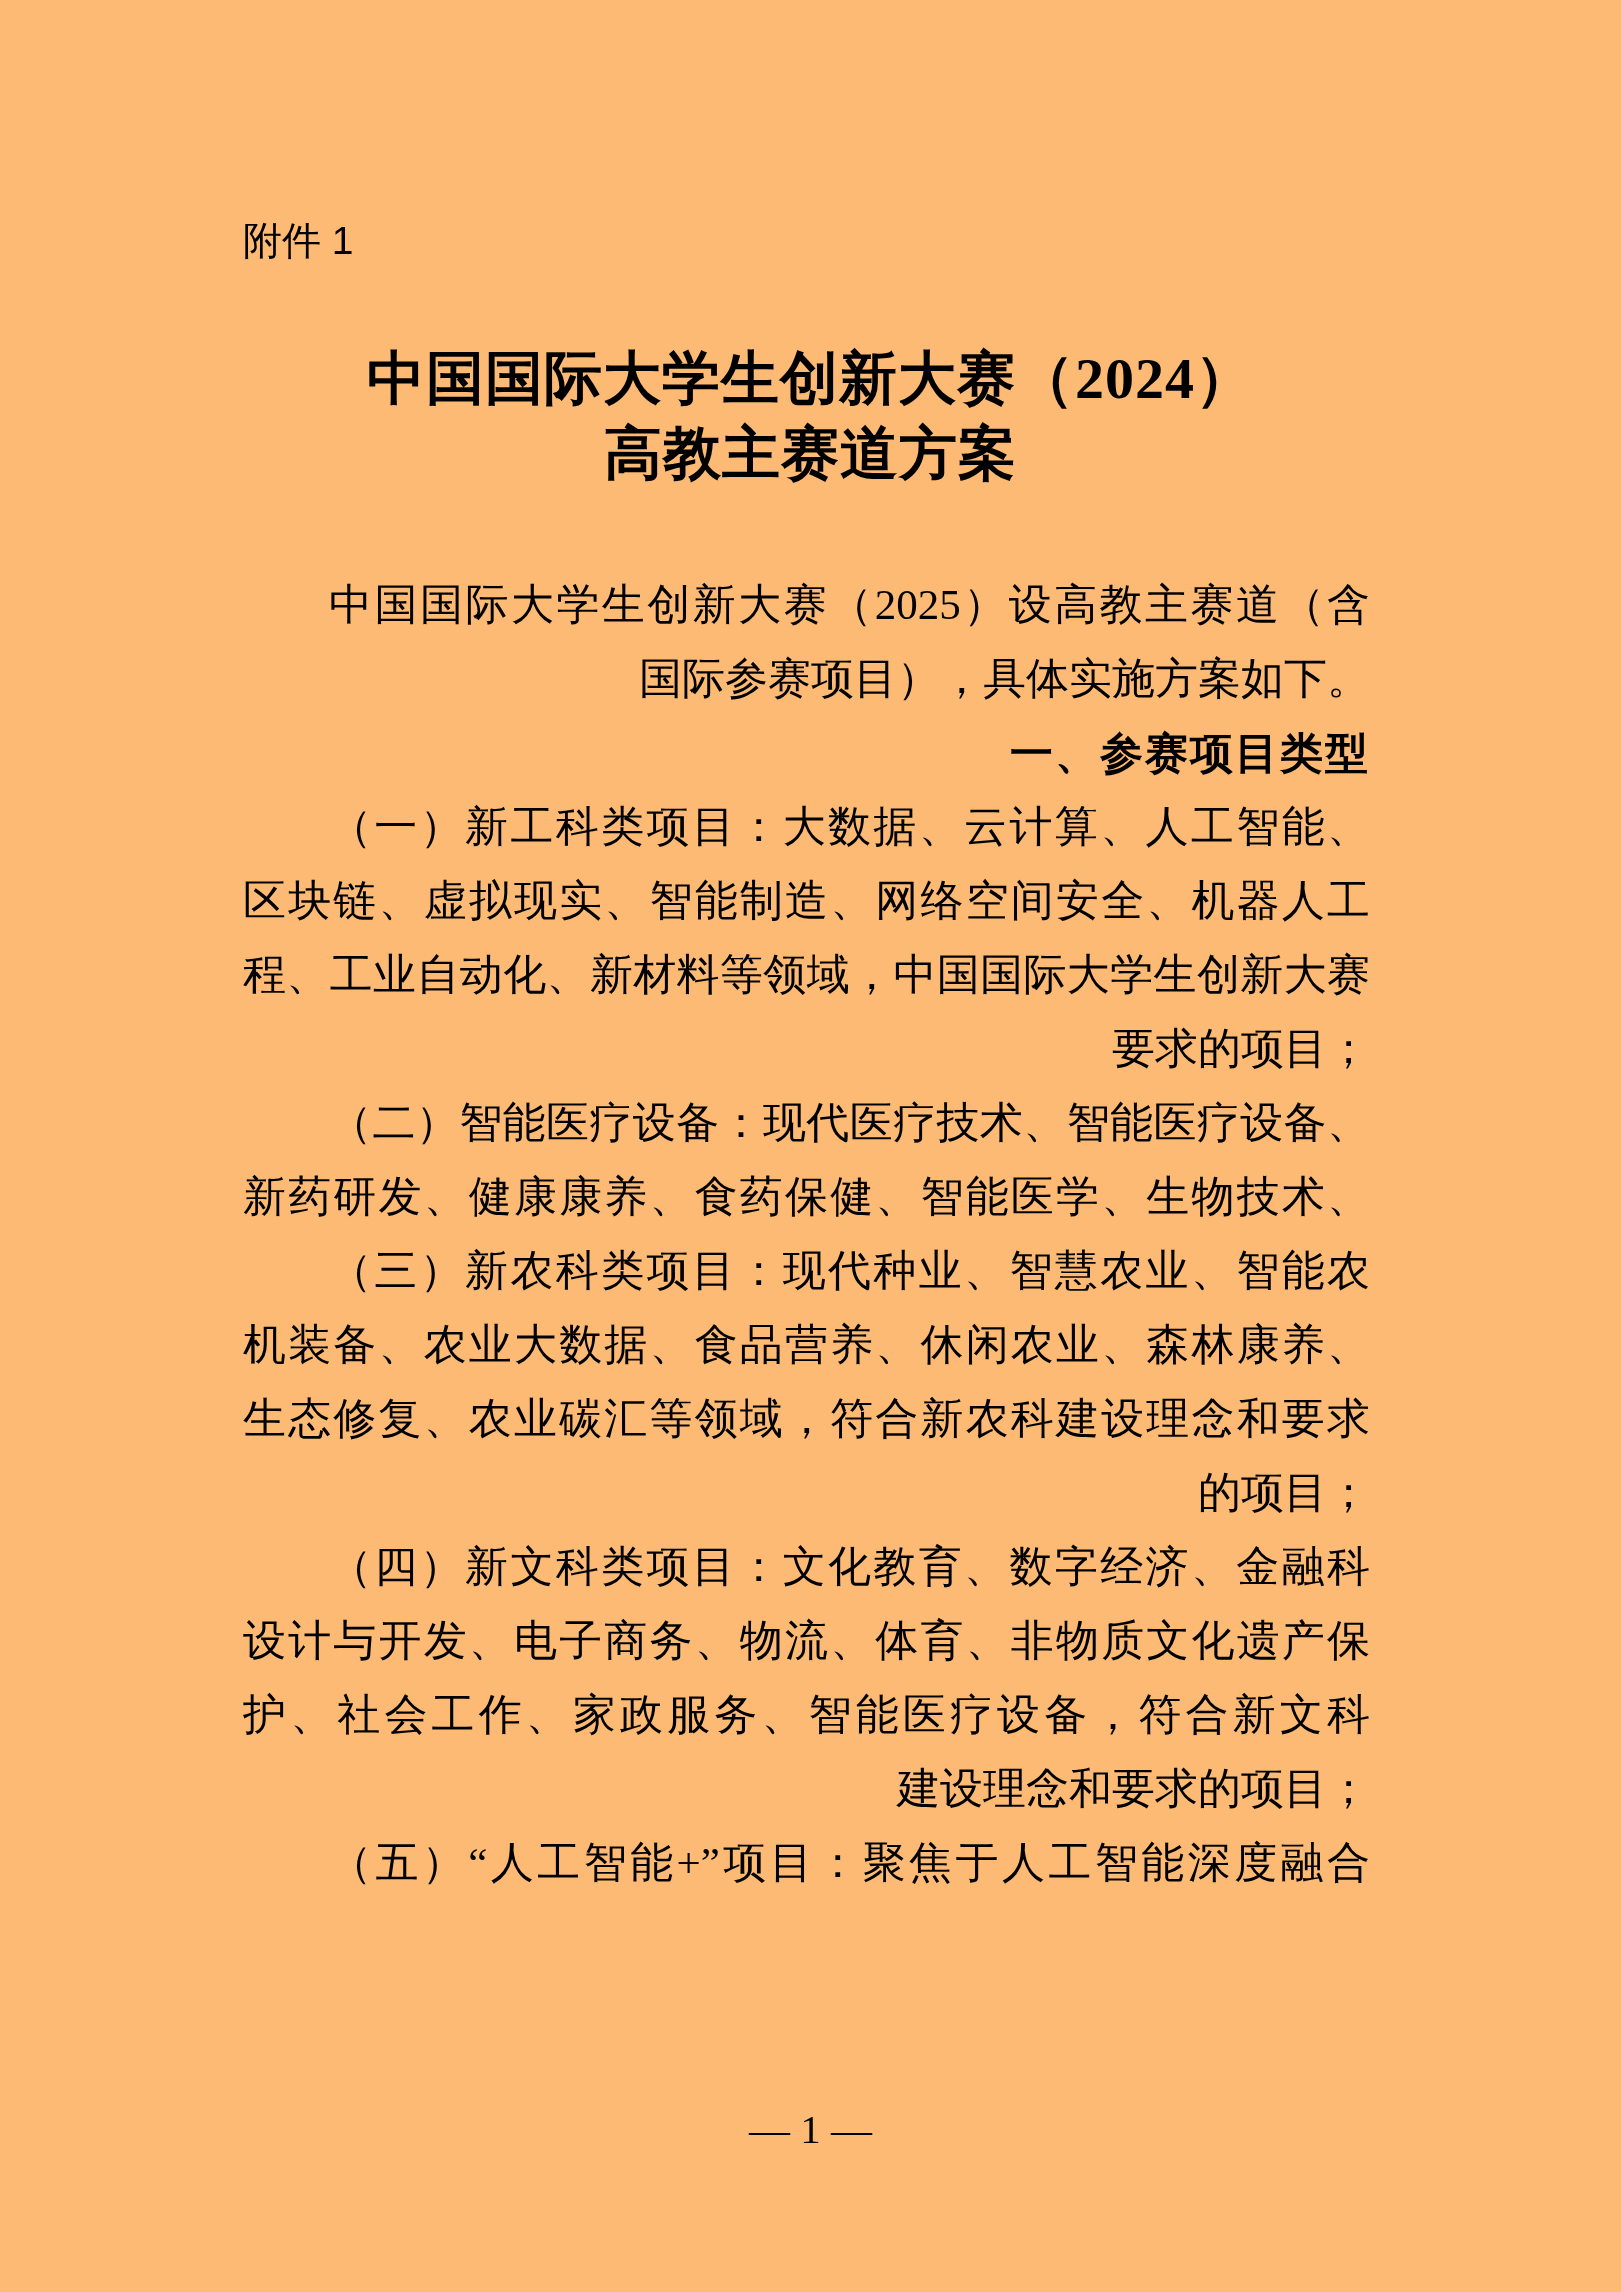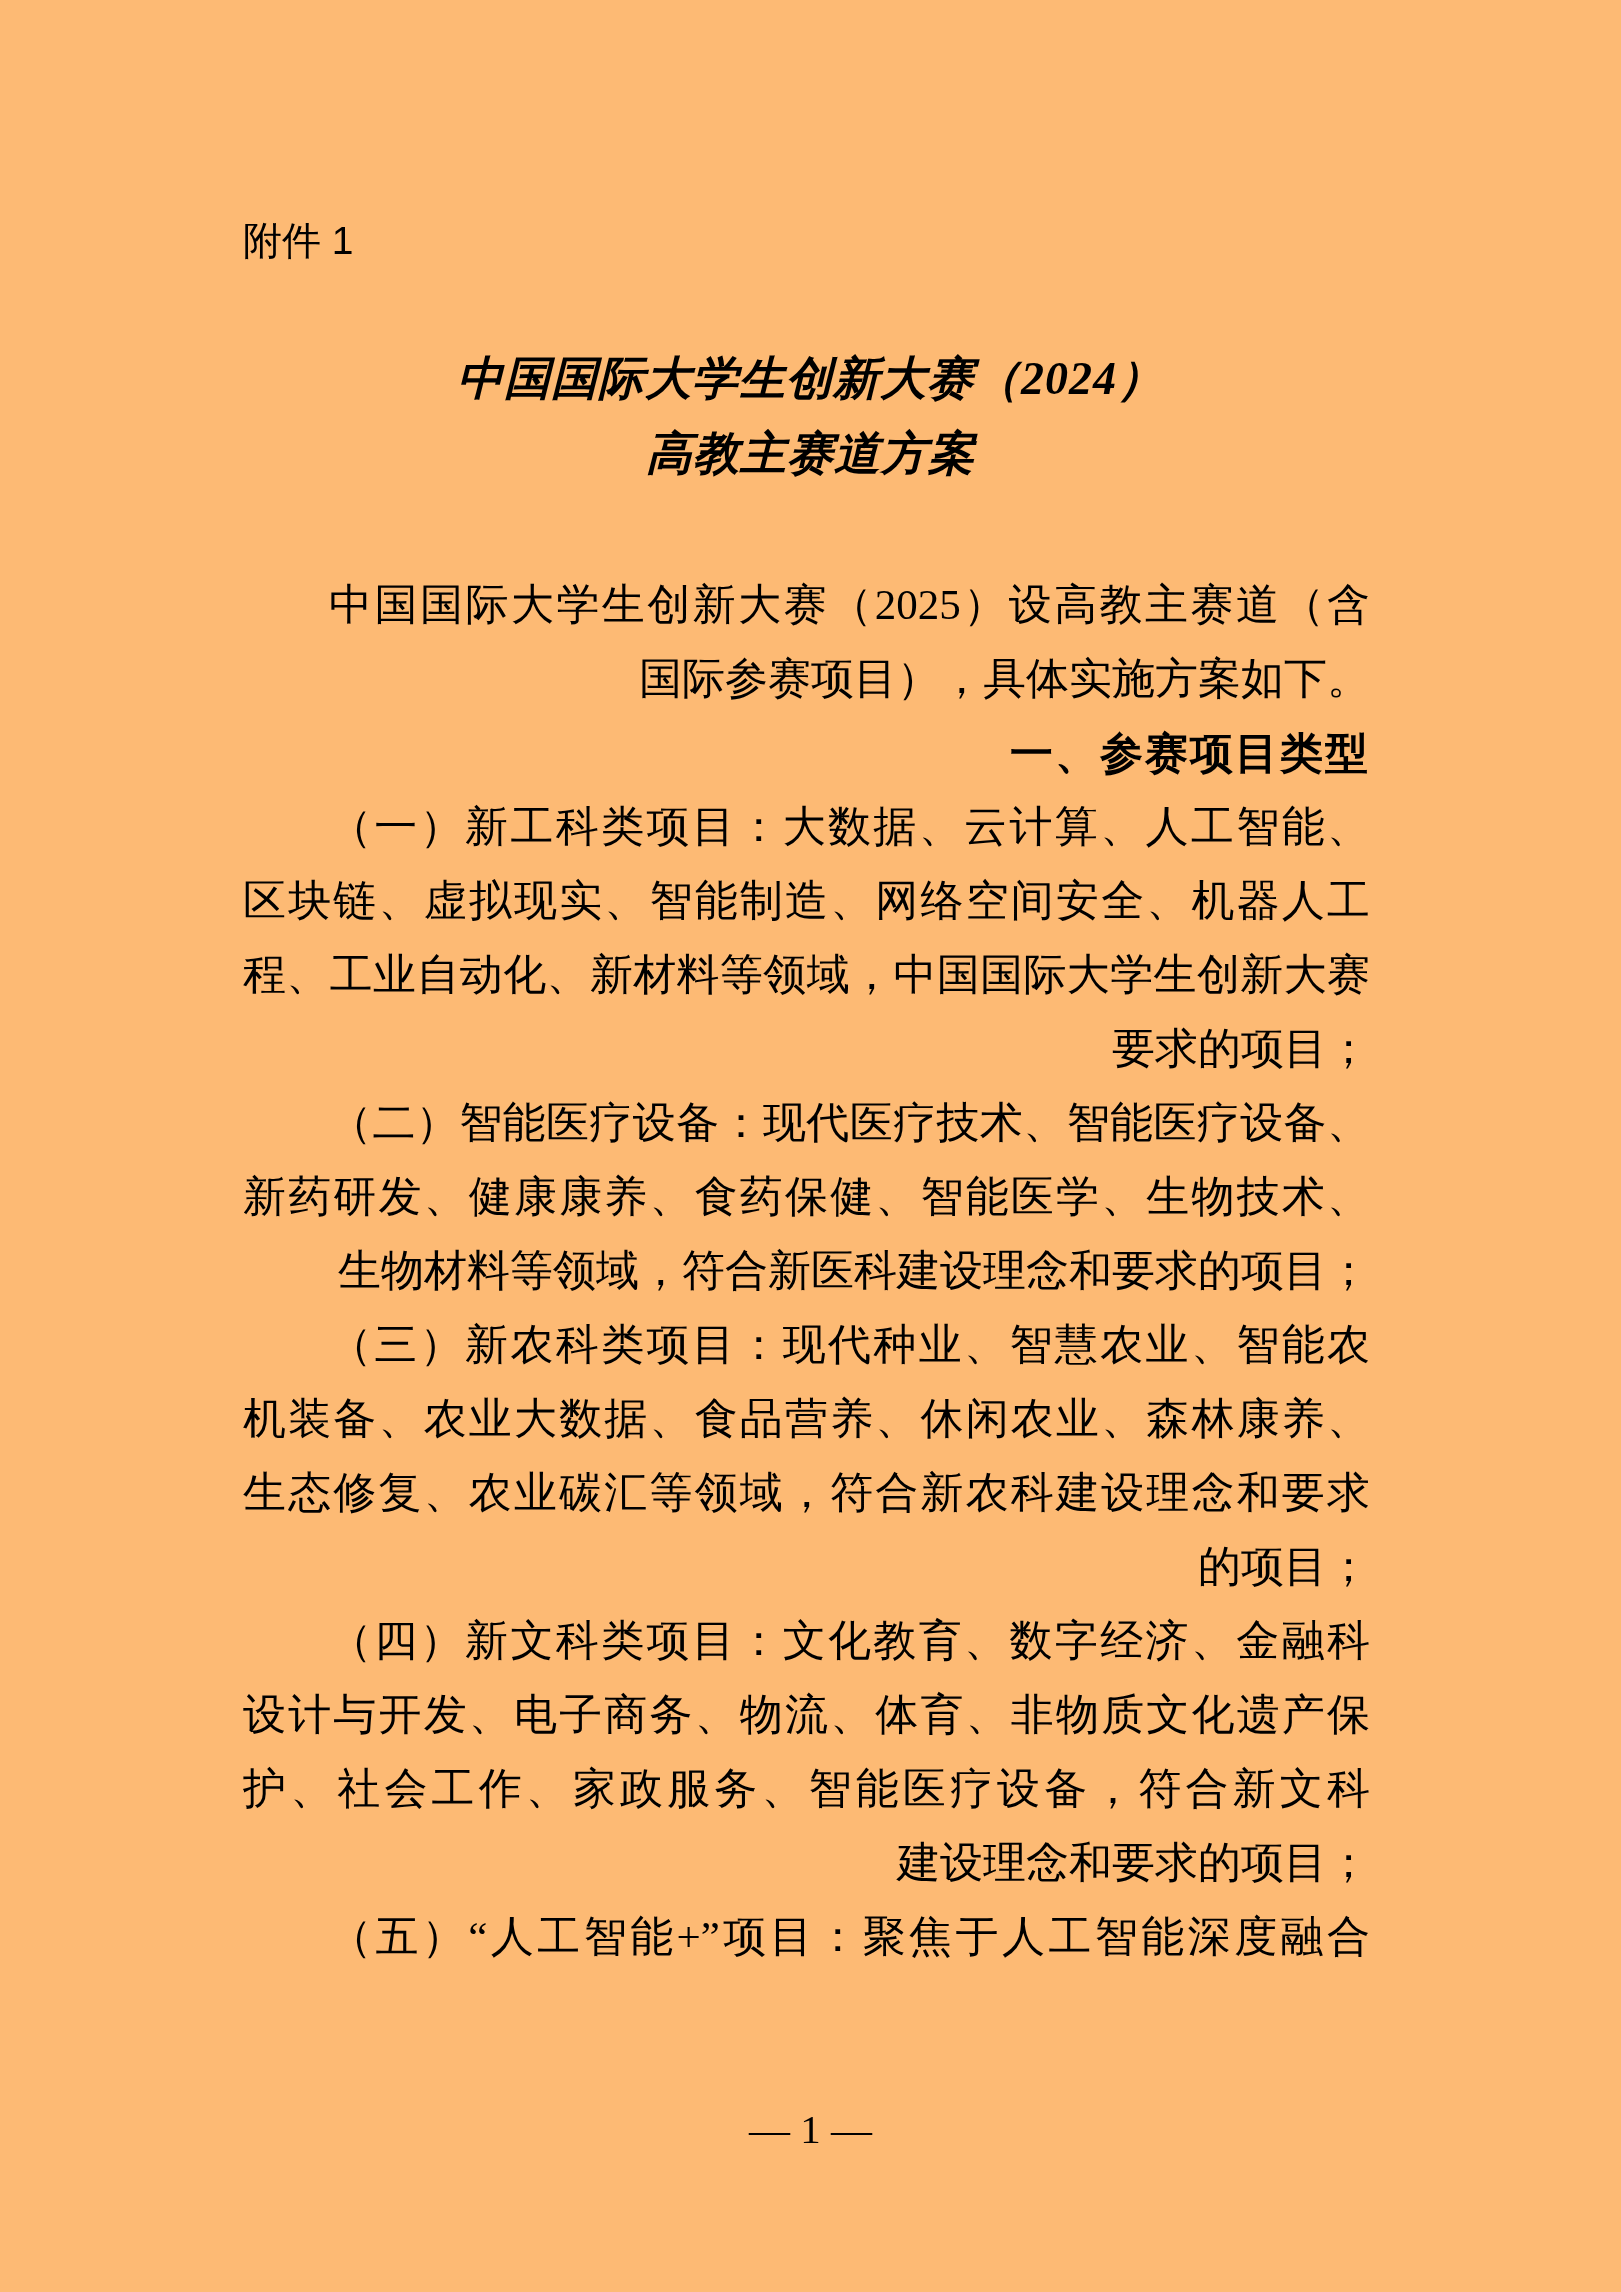--- a/index.html
+++ b/index.html
@@ -27,24 +27,23 @@
     white-space: pre;
   }
   .doc-title {
     position: absolute;
     left: 0;
     top: 341px;
     width: 1621px;
     text-align: center;
     font-family: "Liberation Serif", serif;
     font-weight: bold;
-    font-size: 46px;
+    font-size: 58px;
     line-height: 75px;
     letter-spacing: 1px;
-    font-style: italic;
   }
   .doc-body {
     position: absolute;
     left: 243px;
     top: 568px;
     width: 1127px;
     font-size: 43px;
     line-height: 74px;
   }
   .line {
@@ -91,21 +90,20 @@
   <div class="doc-body" id="body-lines">
       <div class="line justify indent">中国国际大学生创新大赛（2025）设高教主赛道（含</div>
       <div class="line">国际参赛项目），具体实施方案如下。</div>
       <div class="line heading indent">一、参赛项目类型</div>
       <div class="line justify indent">（一）新工科类项目：大数据、云计算、人工智能、</div>
       <div class="line justify">区块链、虚拟现实、智能制造、网络空间安全、机器人工</div>
       <div class="line justify">程、工业自动化、新材料等领域，中国国际大学生创新大赛</div>
       <div class="line">要求的项目；</div>
       <div class="line justify indent">（二）智能医疗设备：现代医疗技术、智能医疗设备、</div>
       <div class="line justify">新药研发、健康康养、食药保健、智能医学、生物技术、</div>
-      <div class="line">生物材料等领域，符合新医科建设理念和要求的项目；</div>
       <div class="line justify indent">（三）新农科类项目：现代种业、智慧农业、智能农</div>
       <div class="line justify">机装备、农业大数据、食品营养、休闲农业、森林康养、</div>
       <div class="line justify">生态修复、农业碳汇等领域，符合新农科建设理念和要求</div>
       <div class="line">的项目；</div>
       <div class="line justify indent">（四）新文科类项目：文化教育、数字经济、金融科</div>
       <div class="line justify">设计与开发、电子商务、物流、体育、非物质文化遗产保</div>
       <div class="line justify">护、社会工作、家政服务、智能医疗设备，符合新文科</div>
       <div class="line">建设理念和要求的项目；</div>
       <div class="line justify indent">（五）“人工智能+”项目：聚焦于人工智能深度融合</div>
     </div>

